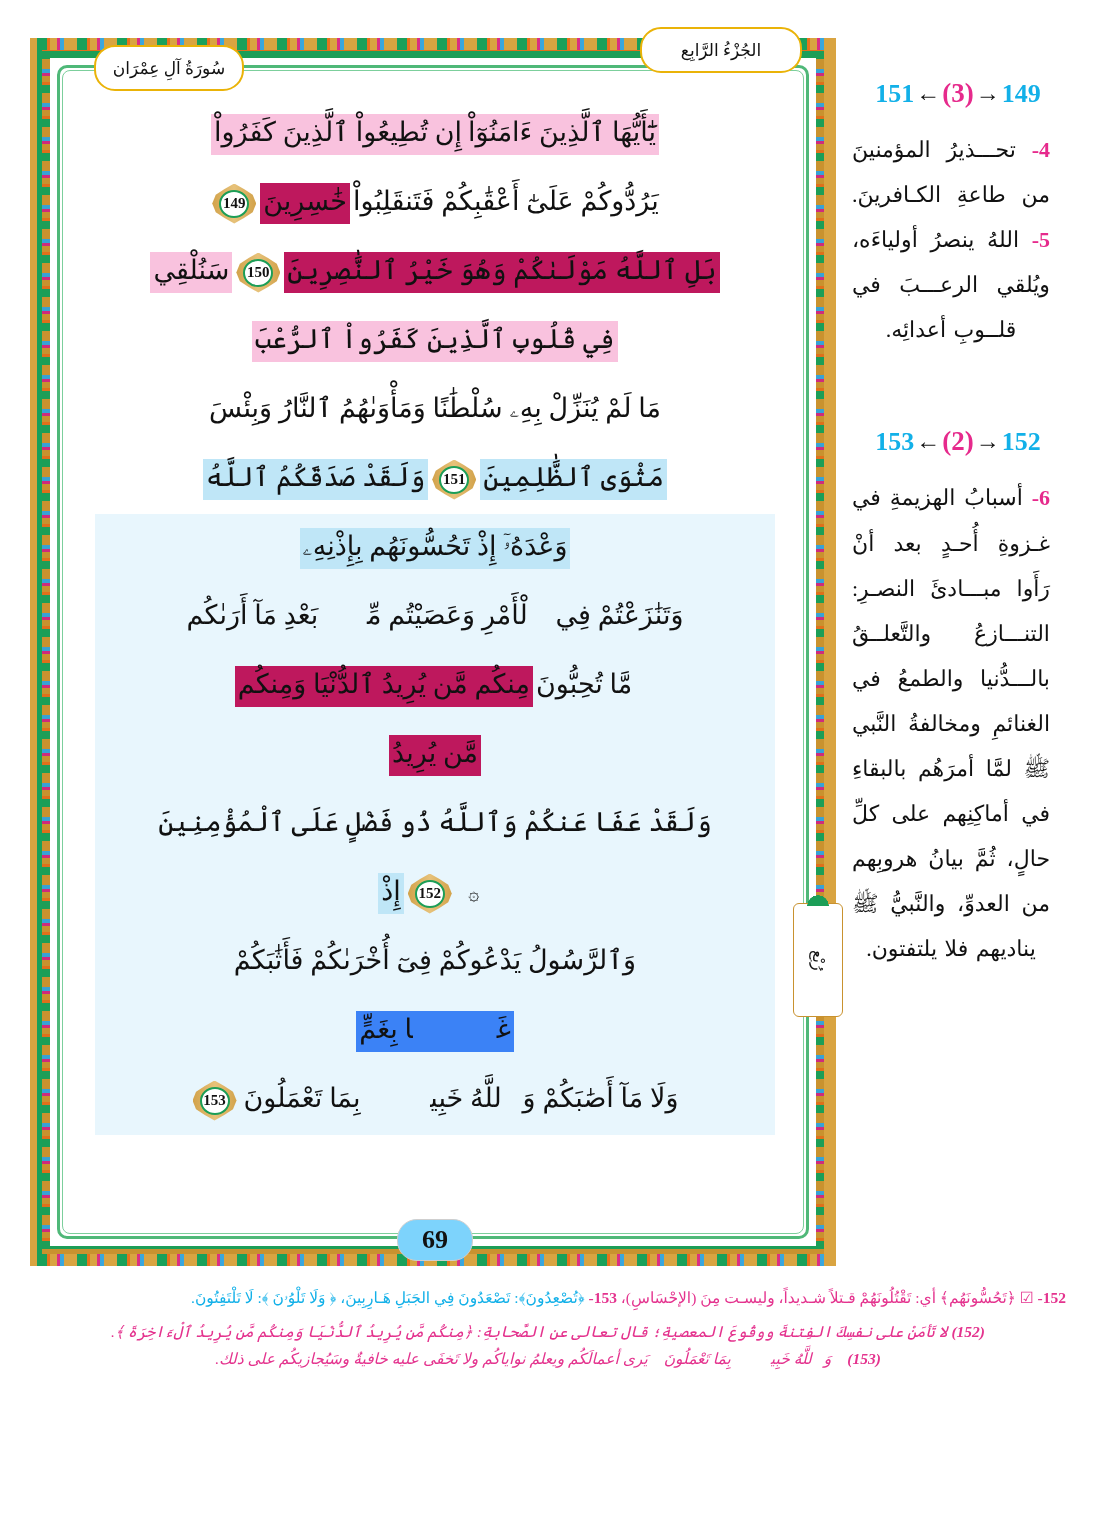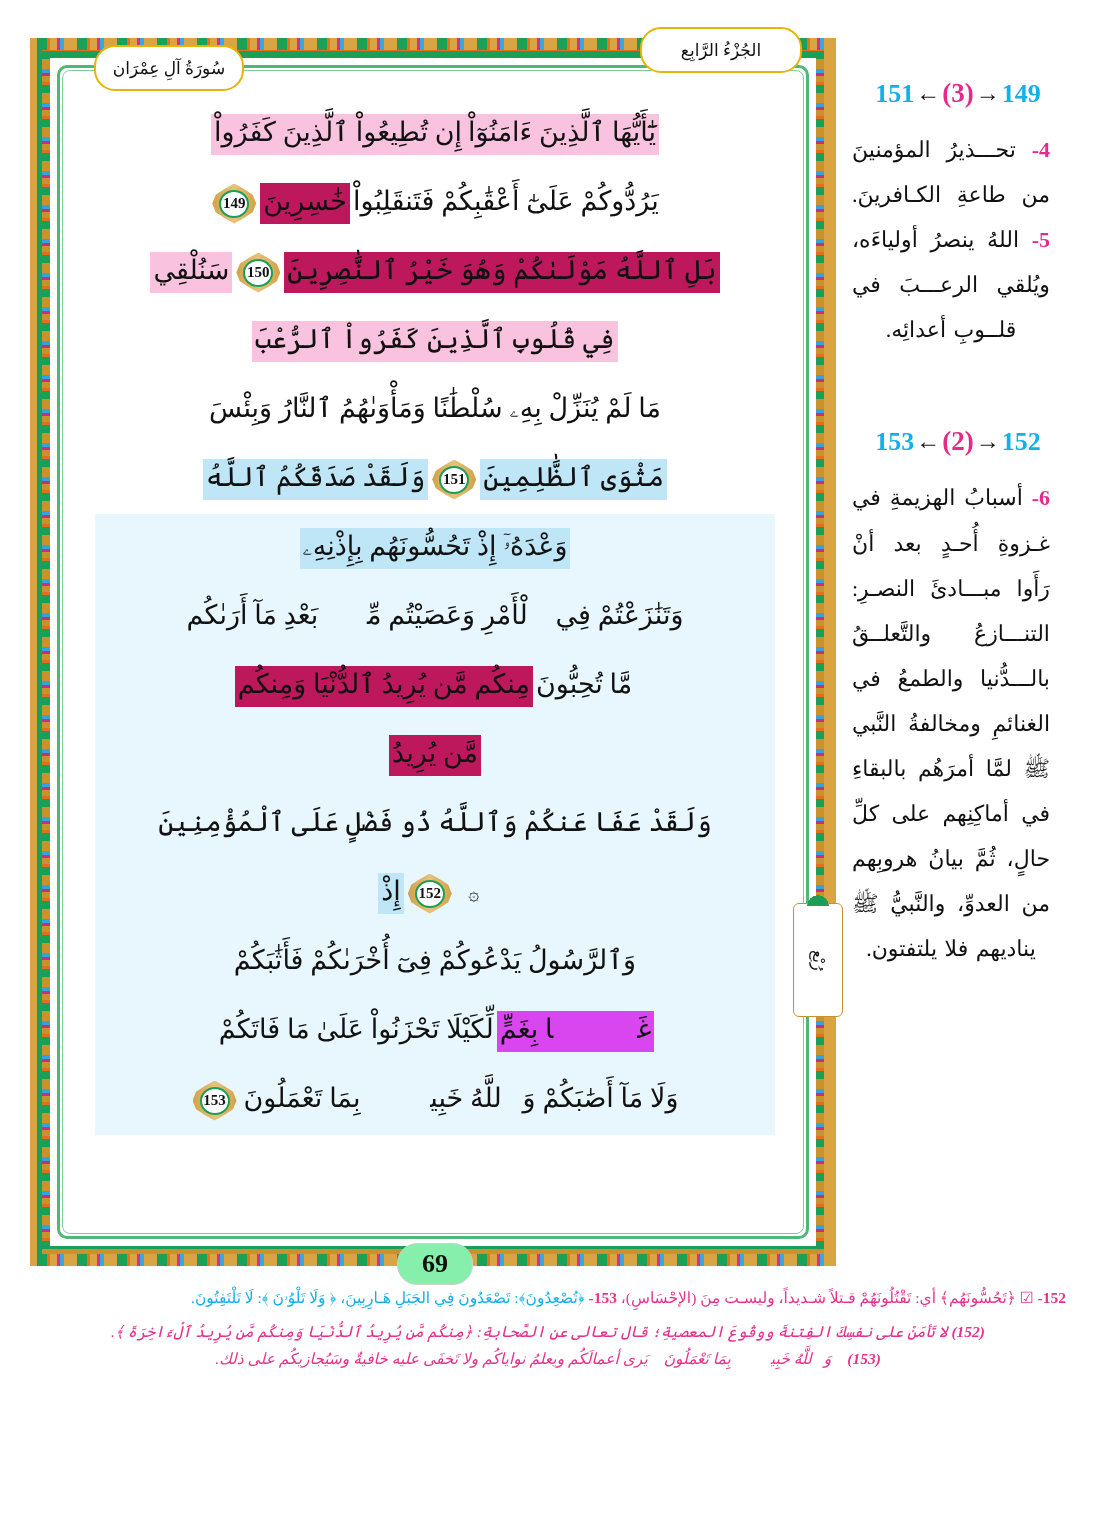--- a/index.html
+++ b/index.html
@@ -86,28 +86,27 @@
     padding:0 14px;
   }
   .cartouche.surah{left:94px;top:45px;min-width:118px;}
   .cartouche.juz{left:640px;top:27px;min-width:130px;}
 
   
   .pagenum{
     position:absolute;
     left:397px;top:1219px;
     width:74px;height:40px;
-    background:#86efac;
+    background:#7dd3fc;
     border:1.5px solid #cfcfcf;
     border-radius:20px;
     display:flex;align-items:center;justify-content:center;
     font-size:26px;font-weight:bold;color:#111;
     z-index:14;
     font-family:"Liberation Serif", serif;
-    margin-top:24px;
   }
 
   
   .quran-body{
     position:absolute;
     left:95px;top:100px;
     width:680px;height:1105px;
     z-index:8;
   }
   .aline{
@@ -125,21 +124,21 @@
     line-height:1;
     color:#111;
     letter-spacing:0.5px;
     padding:5px 3px 9px 3px;
     display:inline-block;
     white-space:nowrap;
   }
   .hl-pink   {background:#f9c2de;}
   .hl-yellow {background:#be185d;}
   .hl-blue   {background:#bfe6f7;}
-  .hl-orange {background:#d946ef;}
+  .hl-orange {background:#3b82f6;}
   .hl-none   {background:transparent;}
 
   .line-blue-bg{background:#e8f6fd;}
 
   
   .ayah-mark{
     display:inline-flex;
     align-items:center;justify-content:center;
     width:44px;height:40px;
     margin:0 4px;
@@ -349,21 +348,20 @@
             <span class="num">152</span>
           </span>
         </span>
         <span class="txt hl-blue">إِذْ</span>
       </div>
       <div class="aline line-blue-bg">
         <span class="txt hl-none">وَٱلرَّسُولُ يَدْعُوكُمْ فِىٓ أُخْرَىٰكُمْ فَأَثَٰبَكُمْ</span>
       </div>
       <div class="aline line-blue-bg">
         <span class="txt hl-orange">غَمًّۢا بِغَمٍّ</span>
-        <span class="txt hl-none">لِّكَيْلَا تَحْزَنُواْ عَلَىٰ مَا فَاتَكُمْ</span>
       </div>
       <div class="aline line-blue-bg">
         <span class="txt hl-none">وَلَا مَآ أَصَٰبَكُمْ وَٱللَّهُ خَبِيرٌۢ بِمَا تَعْمَلُونَ</span>
         <span class="ayah-mark">
           <span class="rosette"></span>
           <span class="ring">
             <span class="num">153</span>
           </span>
         </span>
       </div>

